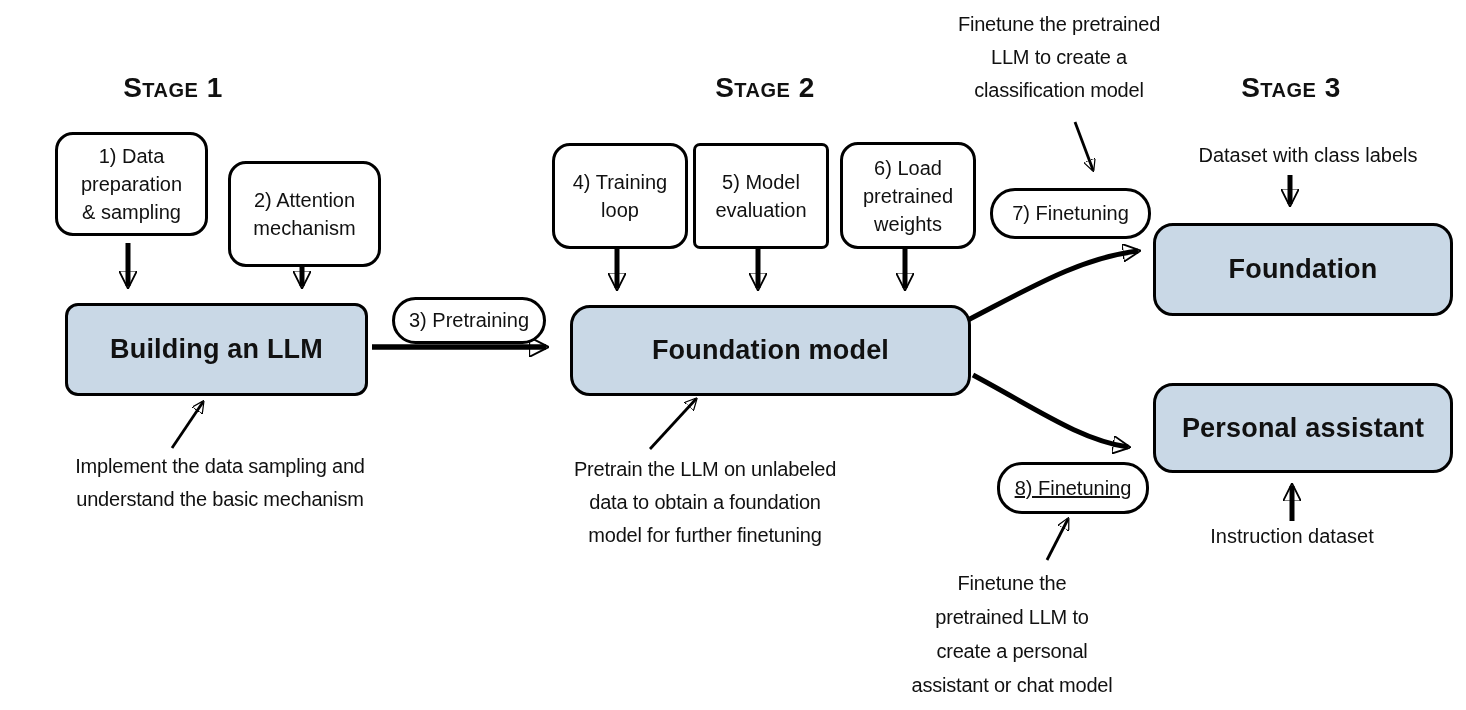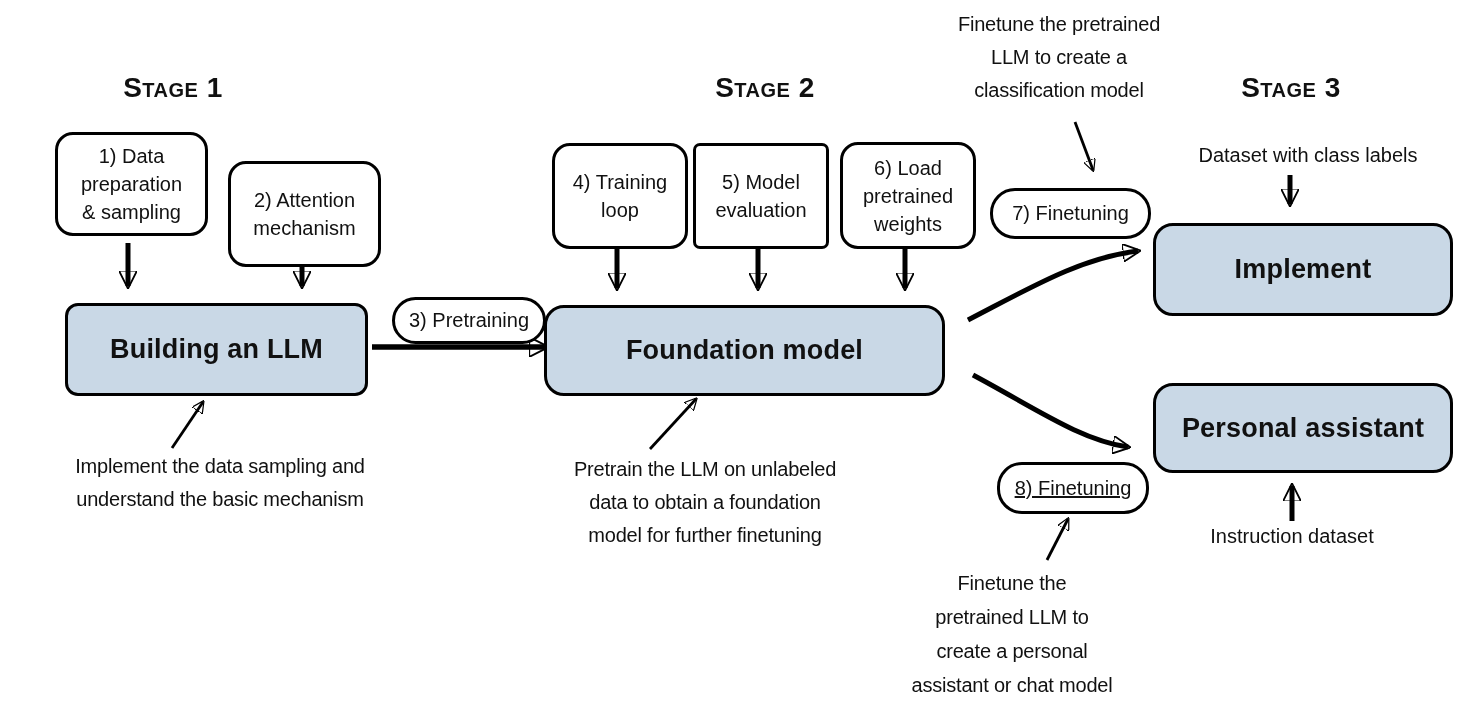--- a/index.html
+++ b/index.html
@@ -91,22 +91,22 @@
 evaluation</div>
   <div class="step-box" style="left:840px;top:142px;width:130px;height:101px;">6) Load
 pretrained
 weights</div>
 
   <div class="pill" style="left:392px;top:297px;width:148px;height:41px;">3) Pretraining</div>
   <div class="pill" style="left:990px;top:188px;width:155px;height:45px;">7) Finetuning</div>
   <div class="pill" style="left:997px;top:462px;width:146px;height:46px;text-decoration:underline;">8) Finetuning</div>
 
   <div class="node-box" style="left:65px;top:303px;width:297px;height:87px;border-radius:13px;">Building an LLM</div>
-  <div class="node-box" style="left:544px;top:305px;width:395px;height:85px;">Foundation model</div>
-  <div class="node-box" style="left:1153px;top:223px;width:294px;height:87px;">Implement</div>
+  <div class="node-box" style="left:570px;top:305px;width:395px;height:85px;">Foundation model</div>
+  <div class="node-box" style="left:1153px;top:223px;width:294px;height:87px;">Foundation</div>
   <div class="node-box" style="left:1153px;top:383px;width:294px;height:84px;">Personal assistant</div>
 
   <div class="note" style="left:45px;top:450px;width:350px;">Implement the data sampling and
 understand the basic mechanism</div>
   <div class="note" style="left:525px;top:453px;width:360px;">Pretrain the LLM on unlabeled
 data to obtain a foundation
 model for further finetuning</div>
   <div class="note" style="left:919px;top:8px;width:280px;">Finetune the pretrained
 LLM to create a
 classification model</div>

